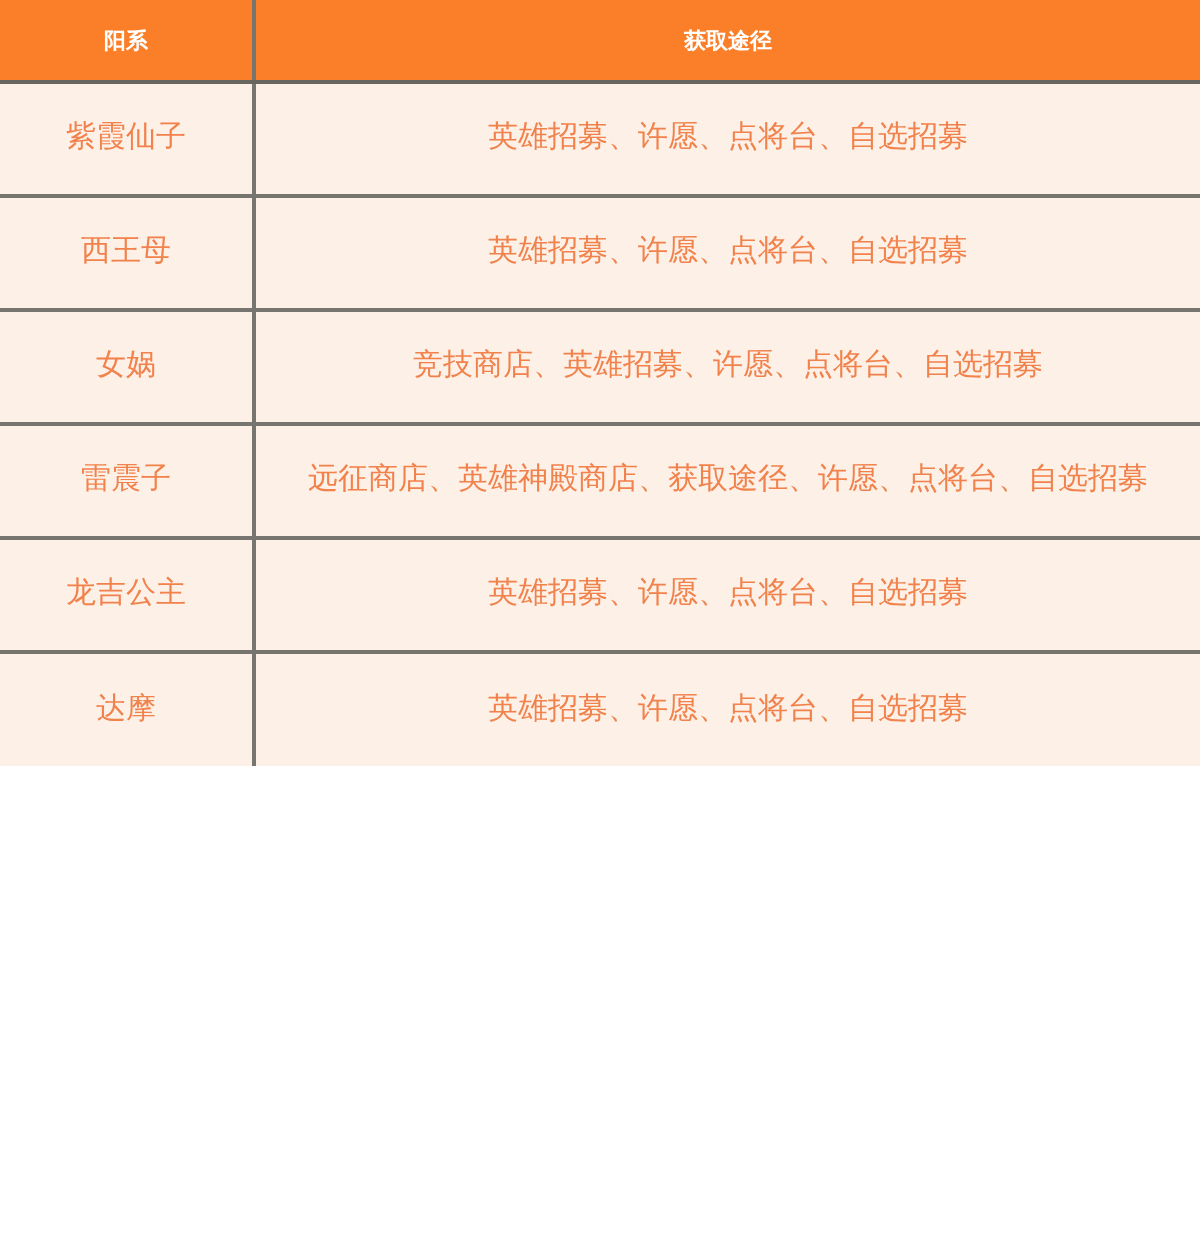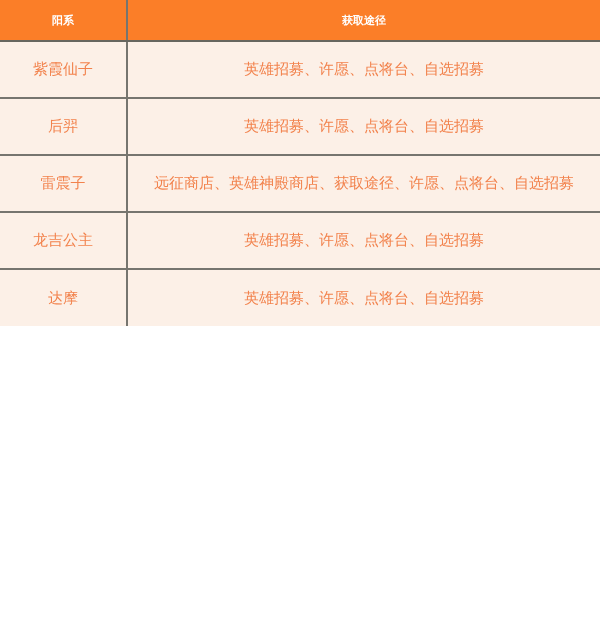--- a/index.html
+++ b/index.html
@@ -66,22 +66,26 @@
         <th class="col-name">阳系</th>
         <th>获取途径</th>
       </tr>
     </thead>
     <tbody>
       <tr>
         <td class="col-name">紫霞仙子</td>
         <td>英雄招募、许愿、点将台、自选招募</td>
       </tr>
       <tr>
-        <td class="col-name">后羿</td>
+        <td class="col-name">西王母</td>
         <td>英雄招募、许愿、点将台、自选招募</td>
+      </tr>
+      <tr>
+        <td class="col-name">女娲</td>
+        <td>竞技商店、英雄招募、许愿、点将台、自选招募</td>
       </tr>
       <tr>
         <td class="col-name">雷震子</td>
         <td>远征商店、英雄神殿商店、获取途径、许愿、点将台、自选招募</td>
       </tr>
       <tr>
         <td class="col-name">龙吉公主</td>
         <td>英雄招募、许愿、点将台、自选招募</td>
       </tr>
       <tr>

